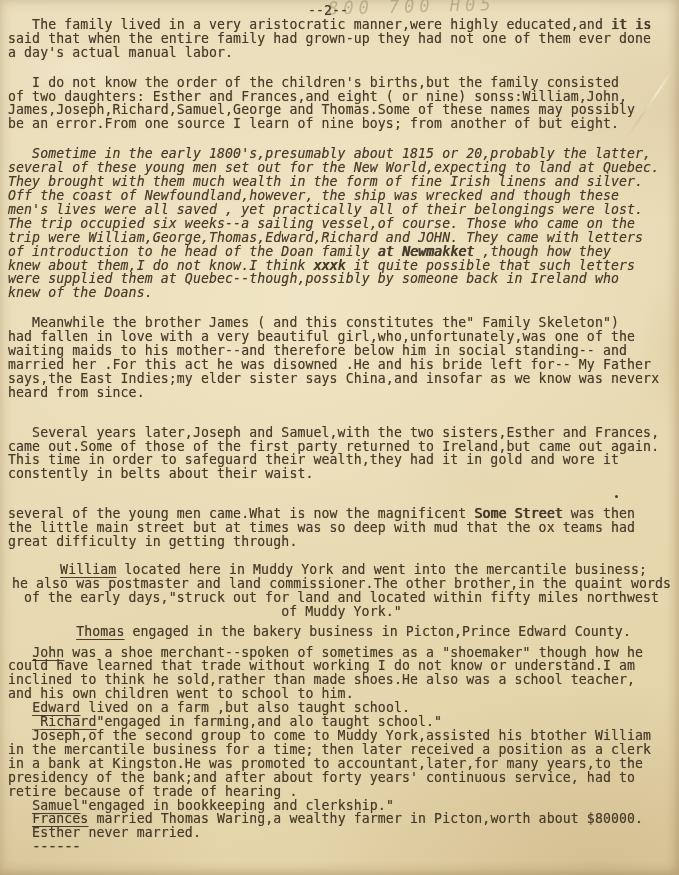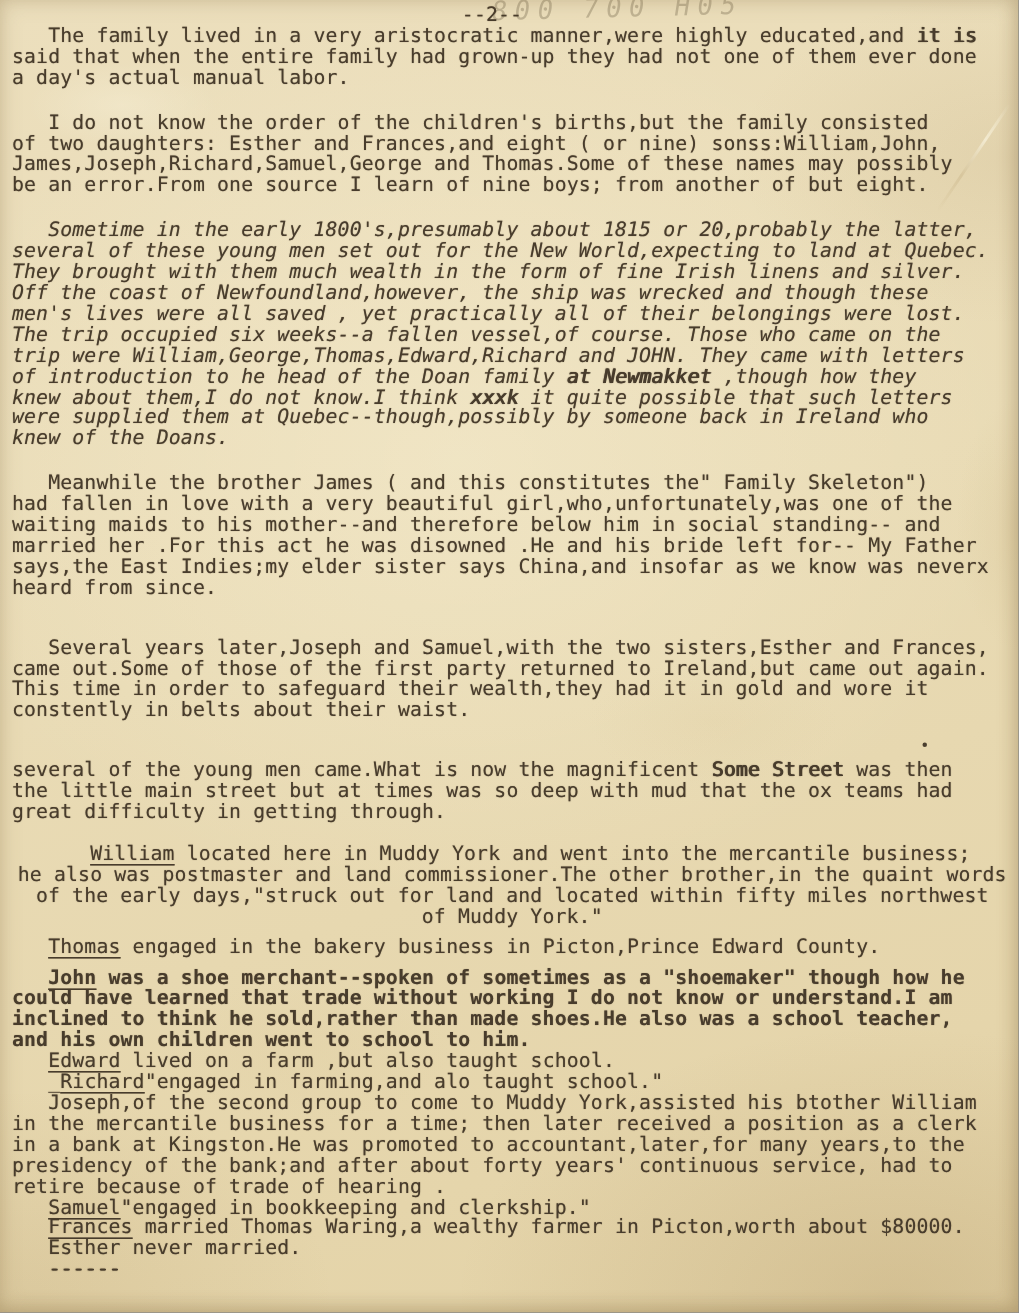--- a/index.html
+++ b/index.html
@@ -76,21 +76,21 @@
           <div class="line"><span>of two daughters: Esther and Frances,and eight ( or nine) sonss:William,John,</span></div>
           <div class="line"><span>James,Joseph,Richard,Samuel,George and Thomas.Some of these names may possibly</span></div>
           <div class="line"><span>be an error.From one source I learn of nine boys; from another of but eight.</span></div>
         </div>
         <div style="margin-top: 16px; font-style: italic;">
           <div class="line"><span>   Sometime in the early 1800's,presumably about 1815 or 20,probably the latter,</span></div>
           <div class="line"><span>several of these young men set out for the New World,expecting to land at Quebec.</span></div>
           <div class="line"><span>They brought with them much wealth in the form of fine Irish linens and silver.</span></div>
           <div class="line"><span>Off the coast of Newfoundland,however, the ship was wrecked and though these</span></div>
           <div class="line"><span>men's lives were all saved , yet practically all of their belongings were lost.</span></div>
-          <div class="line"><span>The trip occupied six weeks--a fallen vessel,of course. Those who came on the</span></div>
+          <div class="line"><span>The trip occupied six weeks--a sailing vessel,of course. Those who came on the</span></div>
           <div class="line"><span>trip were William,George,Thomas,Edward,Richard and JOHN. They came with letters</span></div>
           <div class="line"><span>of introduction to he head of the Doan family </span><span class="b">at Newmakket</span><span> ,though how they</span></div>
           <div class="line"><span>knew about them,I do not know.I think </span><span class="b">xxxk</span><span> it quite possible that such letters</span></div>
           <div class="line"><span>were supplied them at Quebec--though,possibly by someone back in Ireland who</span></div>
           <div class="line"><span>knew of the Doans.</span></div>
         </div>
         <div style="margin-top: 16px;">
           <div class="line"><span>   Meanwhile the brother James ( and this constitutes the" Family Skeleton")</span></div>
           <div class="line"><span>had fallen in love with a very beautiful girl,who,unfortunately,was one of the</span></div>
           <div class="line"><span>waiting maids to his mother--and therefore below him in social standing-- and</span></div>
@@ -108,24 +108,24 @@
           <div class="line"><span>several of the young men came.What is now the magnificent </span><span class="b">Some Street</span><span> was then</span></div>
           <div class="line"><span>the little main street but at times was so deep with mud that the ox teams had</span></div>
           <div class="line"><span>great difficulty in getting through.</span></div>
         </div>
         <div style="margin-top: 14px; text-align: center;">
           <div class="line"><span>   </span><span class="u">William</span><span> located here in Muddy York and went into the mercantile business;</span></div>
           <div class="line"><span>he also was postmaster and land commissioner.The other brother,in the quaint words</span></div>
           <div class="line"><span>of the early days,"struck out for land and located within fifty miles northwest</span></div>
           <div class="line"><span>of Muddy York."</span></div>
         </div>
-        <div style="margin-top: 6px;">
+        <div style="margin-top: 6px; text-align: center;">
           <div class="line"><span>   </span><span class="u">Thomas</span><span> engaged in the bakery business in Picton,Prince Edward County.</span></div>
         </div>
-        <div style="margin-top: 7px; font-weight: bold;">
+        <div style="margin-top: 7px;">
           <div class="line"><span>   </span><span class="u">John</span><span> was a shoe merchant--spoken of sometimes as a "shoemaker" though how he</span></div>
           <div class="line"><span>could have learned that trade without working I do not know or understand.I am</span></div>
           <div class="line"><span>inclined to think he sold,rather than made shoes.He also was a school teacher,</span></div>
           <div class="line"><span>and his own children went to school to him.</span></div>
         </div>
         <div>
           <div class="line"><span>   </span><span class="u">Edward</span><span> lived on a farm ,but also taught school.</span></div>
         </div>
         <div>
           <div class="line"><span>   _</span><span class="u">Richard</span><span>"engaged in farming,and alo taught school."</span></div>

